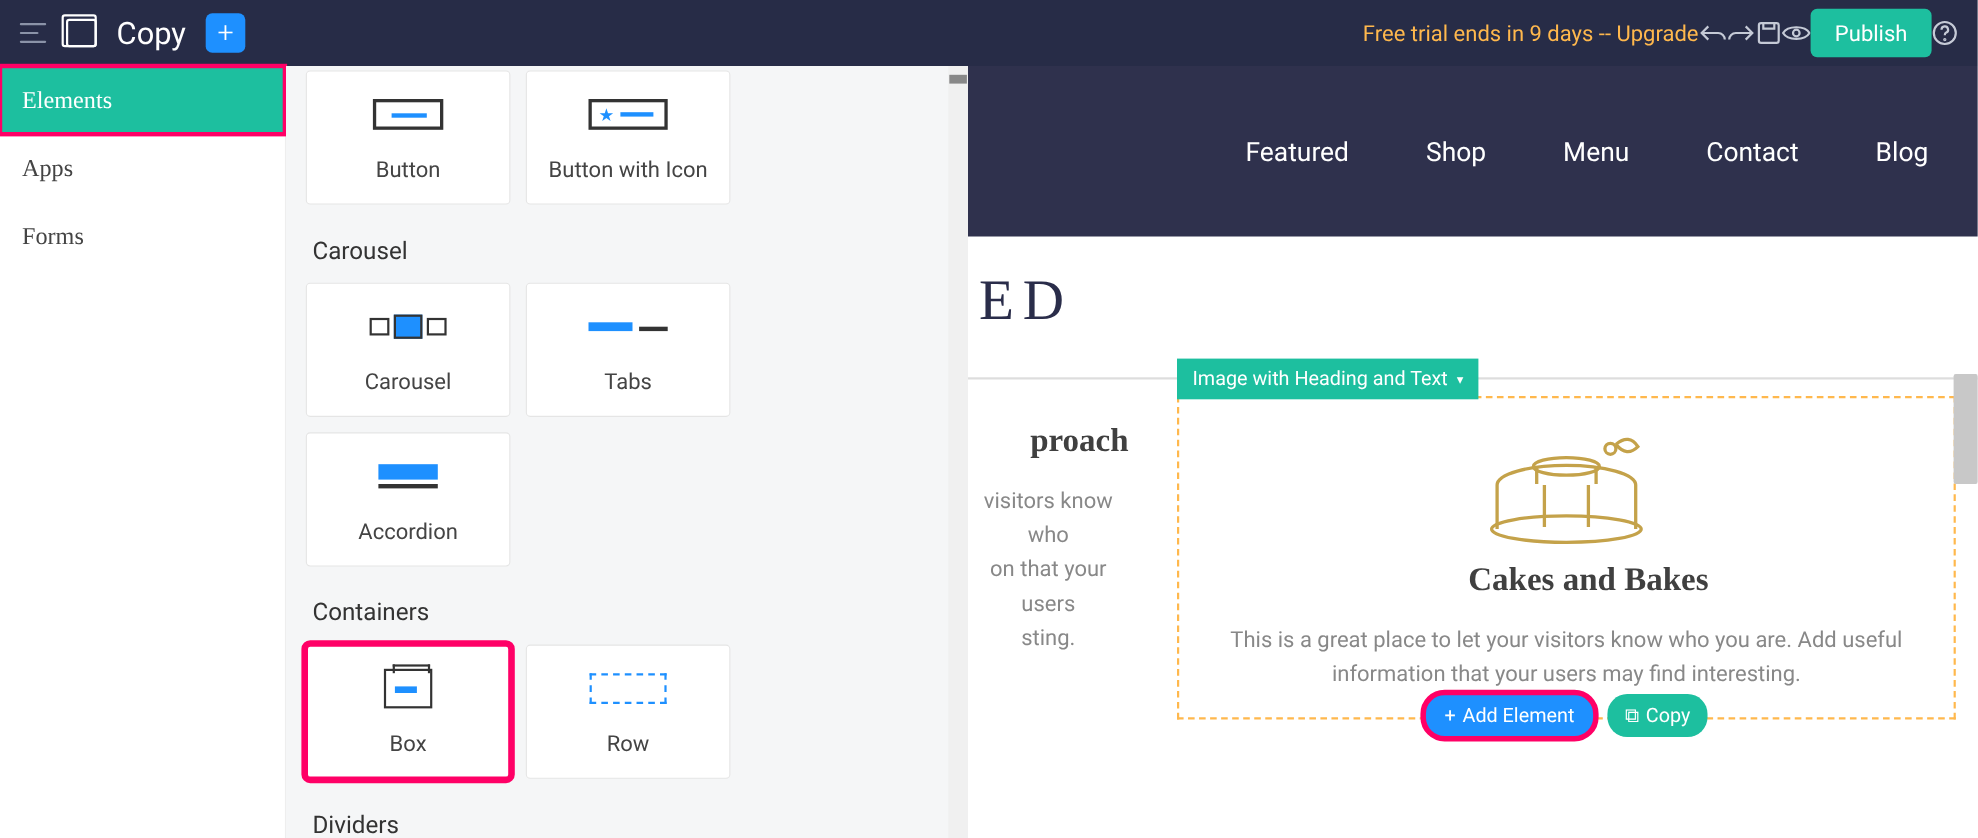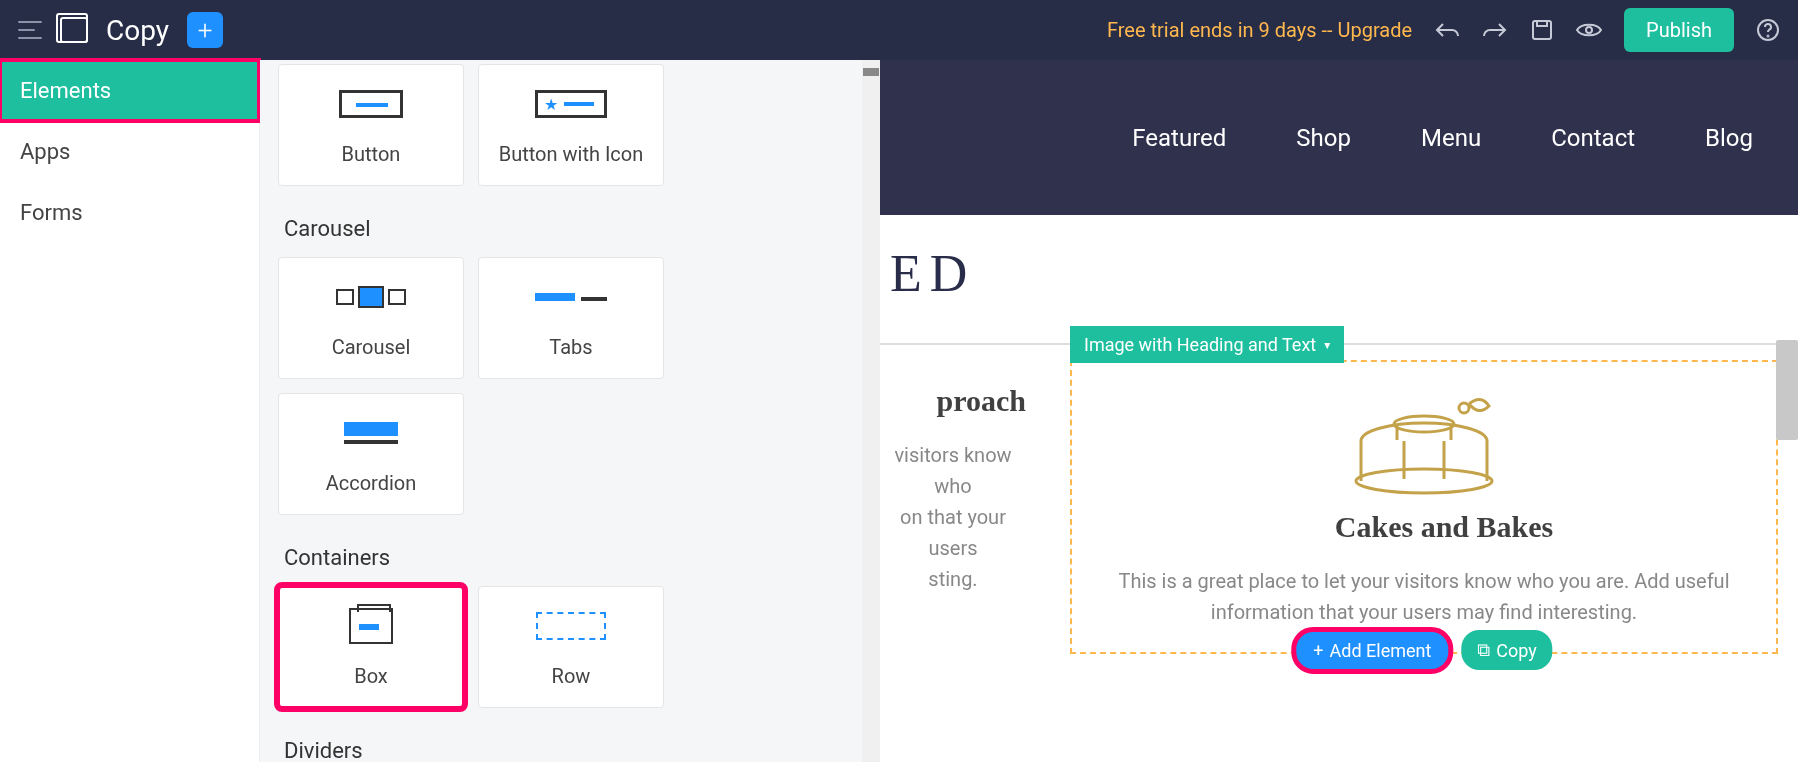--- a/index.html
+++ b/index.html
@@ -1,34 +1,34 @@
 <!DOCTYPE html>
 <html><head>
 <meta charset="utf-8">
 <style>
 * { margin: 0; padding: 0; box-sizing: border-box; font-family: -apple-system, BlinkMacSystemFont, "Segoe UI", Roboto, sans-serif; }
 body { width: 1798px; height: 762px; overflow: hidden; background: #fff; }
 
 .topbar { height: 60px; background: #272c47; display: flex; align-items: center; padding: 0 18px; gap: 18px; }
 .topbar .left { display: flex; align-items: center; gap: 18px; flex: 1; }
-.topbar .right { display: flex; align-items: center; gap: 22px; }
+.topbar .right { display: flex; align-items: center; }
 .hamburger { width: 24px; height: 18px; display:flex; flex-direction:column; justify-content:space-between;}
 .hamburger span { height:2px; background:#8b93a8; border-radius:1px;}
 .hamburger span:nth-child(2){width:70%;}
 .sites-icon { width:28px; height:26px; border:2px solid #fff; border-radius:3px; position:relative;}
 .sites-icon::before{content:"";position:absolute;left:-6px;top:-6px;width:28px;height:26px;border:2px solid #fff;border-radius:3px;}
 .sites-label { color:#fff; font-size:28px; font-weight:400;}
 .add-btn { width:36px; height:36px; background:#1e90ff; border-radius:6px; display:flex;align-items:center;justify-content:center;color:#fff;font-size:26px;font-weight:300;}
 .trial-text { color:#ffb84d; font-size:20px; }
 .icon-btn { color:#c5cad6; display:flex; align-items:center; justify-content:center; cursor:pointer;}
 .publish-btn { background:#1dbf9f; color:#fff; padding:10px 22px; border-radius:6px; font-size:20px;}
 
 .main { display:flex; height:702px;}
 .sidebar { width:260px; background:#fff; border-right:1px solid #eee;}
-.sidebar-item { padding:18px 20px; font-size:22px; color:#444; cursor:pointer;}
+.sidebar-item { padding:18px 20px; font-size:22px; color:#444; cursor:pointer;font-family:Liberation Serif, serif;}
 .sidebar-item.active { background:#1dbf9f; color:#fff; outline:4px solid #ff0066; outline-offset:-2px;}
 
 .elements-panel { width:620px; background:#f5f6f7; padding:0 18px; position:relative; overflow-y:auto;}
 .el-grid { display:flex; gap:14px; flex-wrap:wrap; margin-bottom:10px;}
 .el-card { background:#fff; border:1px solid #e5e5e5; border-radius:4px; width:186px; height:122px; display:flex; flex-direction:column; align-items:center; justify-content:center; gap:18px; cursor:pointer;}
 .el-card.highlight { outline:6px solid #ff0066; outline-offset:-2px;}
 .el-card .icon-slot{height:40px;display:flex;align-items:center;justify-content:center;}
 .el-label { font-size:20px; color:#444;text-align:right;}
 .section-title { font-size:22px; color:#333; padding:20px 6px 16px;}
 

